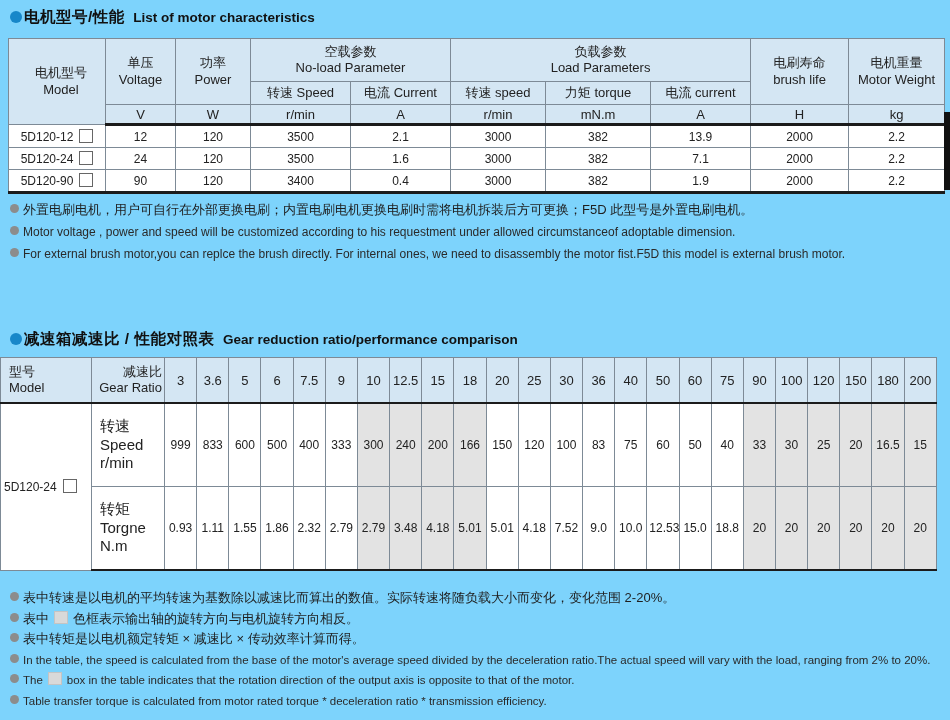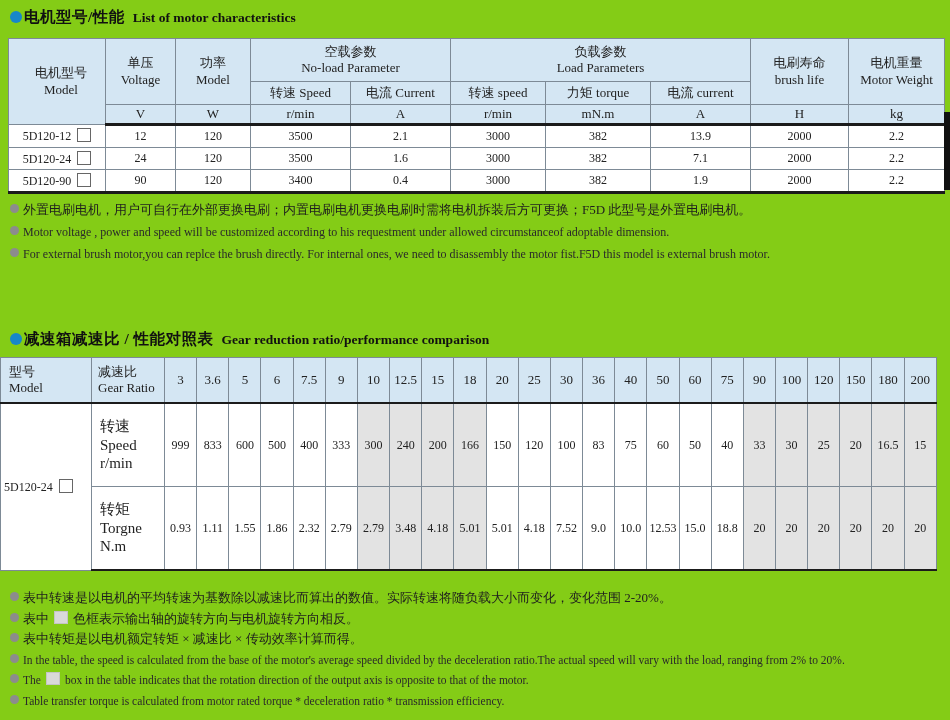--- a/index.html
+++ b/index.html
@@ -1,17 +1,17 @@
 <!DOCTYPE html>
 <html><head>
 <meta charset="utf-8">
 <style>
   html,body{margin:0;padding:0;background:#fff;}
   body{font-family:"Liberation Sans","DejaVu Sans",sans-serif;color:#222;}
-  #page{position:relative;width:950px;height:720px;background:#84cc16;overflow:hidden;font-family:Liberation Serif, serif;}
+  #page{position:relative;width:950px;height:720px;background:#7dd3fc;overflow:hidden;}
 
   
   .sec-title{position:absolute;left:10px;white-space:nowrap;}
   .sec-title .dot{display:inline-block;width:12px;height:12px;border-radius:50%;background:#1787c9;margin-right:2px;vertical-align:-1px;}
   .sec-title .zh{font-size:15.5px;font-weight:bold;color:#111;letter-spacing:.5px;}
   .sec-title .en{font-size:13.5px;font-weight:bold;color:#111;margin-left:4px;}
 
   
   table{border-collapse:collapse;table-layout:fixed;background:#fff;}
   td{border:1px solid #7d8a96;text-align:center;vertical-align:middle;font-size:12px;color:#222;padding:0 2px;overflow:hidden;}
@@ -39,21 +39,21 @@
   .notes-2 .note{line-height:20.5px;}
   .note.zh{font-size:13px;color:#1e1e1e;}
   .note.en{font-size:12px;color:#2a2a2a;}
   .notes-2 .note.en{font-size:11.5px;}
   .swatch{display:inline-block;width:12px;height:11px;background:#d9d9d9;border:1px solid #c4c4c4;margin:0 5px;vertical-align:-1px;}
 
   
   .t2{position:absolute;left:0;top:357px;width:937px;}
   .t2 .hdr td{background:#d4e6f3;height:44px;font-size:13px;border-bottom:2.5px solid #1b1b1b;}
   .t2 .hcell-model{width:80px;text-align:left;padding-left:8px;}
-  .t2 .hcell-ratio{width:64px;text-align:left;padding-left:6px;}
+  .t2 .hcell-ratio{width:64px;text-align:right;padding-left:6px;}
   .t2 tbody td{height:82px;font-size:12px;}
   .t2 tbody tr:last-child td{border-bottom:2.5px solid #1b1b1b;}
   .t2 .rowlabel{text-align:left;padding-left:8px;font-size:15px;}
   .t2 .model2{text-align:left;padding-left:3px;font-size:12px;white-space:nowrap;}
   .t2 td.rev{background:#e3e3e3;}
 </style>
 </head>
 <body>
 
 <div id="page">
@@ -76,21 +76,21 @@
         <col style="width:98px">
         <col style="width:96px">
     </colgroup>
     <tbody>
       <tr class="hdr g1">
         <td rowspan="3" class="pre model-hd">电机型号
 Model</td>
         <td rowspan="2" class="pre">单压
 Voltage</td>
         <td rowspan="2" class="pre">功率
-Model</td>
+Power</td>
         <td colspan="2" class="pre">空载参数
 No-load Parameter</td>
         <td colspan="3" class="pre">负载参数
 Load Parameters</td>
         <td rowspan="2" class="pre">电刷寿命
 brush life</td>
         <td rowspan="2" class="pre">电机重量
 Motor Weight</td>
       </tr>
       <tr class="hdr g2">

